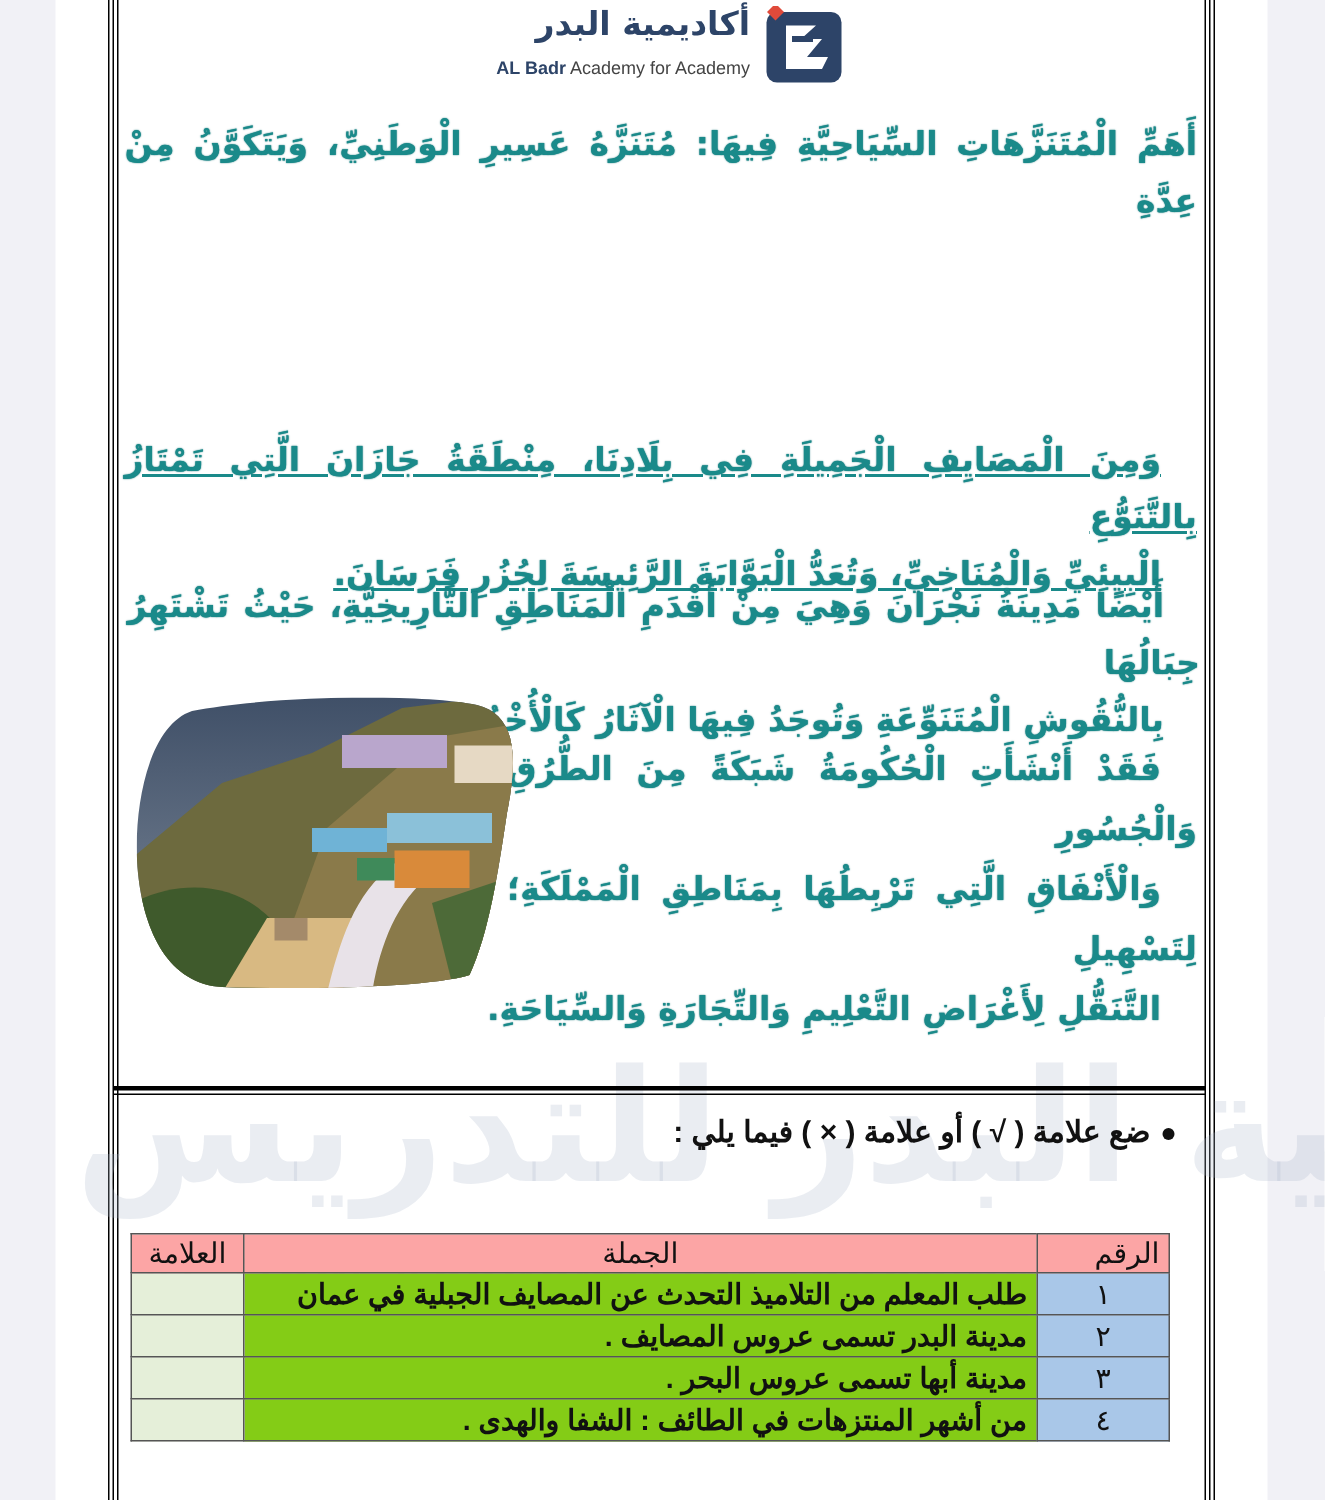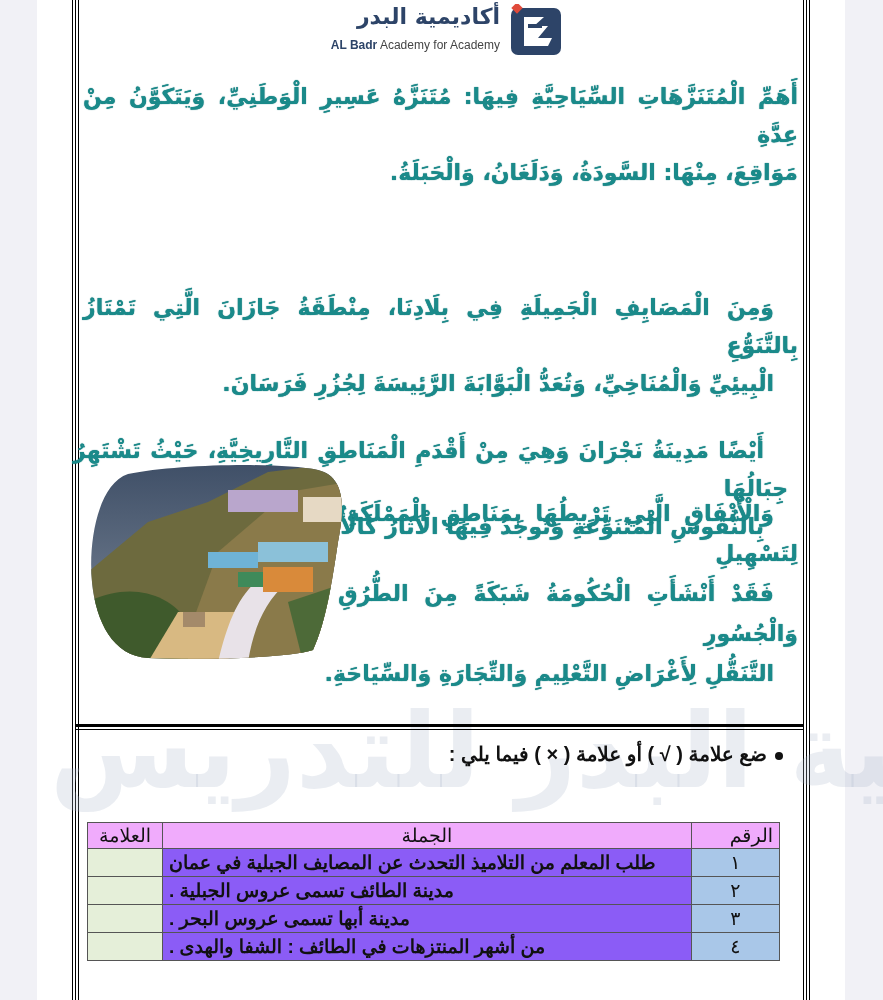--- a/index.html
+++ b/index.html
@@ -25,42 +25,42 @@
   .logo-ar { position: absolute; right: 68px; top: 2px; font-size: 22px; font-weight: bold; color: #2d4468; direction: rtl; white-space: nowrap; }
   .logo-en { position: absolute; right: 68px; top: 36px; font-size: 12px; color: #444; white-space: nowrap; font-family: "Liberation Sans", sans-serif; }
   .logo-en b { color: #2d4468; margin-top: 27px; }
   .logo-mark { position: absolute; right: 6px; top: 2px; width: 52px; height: 52px; }
 
   
   .para { position: absolute; direction: rtl; text-align: justify; color: #1a8a8a;
           font-family: "DejaVu Sans", sans-serif; font-weight: bold; font-size: 22px; line-height: 38px;
           text-shadow: 0 0 1px #0d6f71; }
   .p1 { right: 85px; top: 78px; width: 715px; text-align-last: right; }
-  .p2 { right: 85px; top: 289px; width: 715px; text-indent: 24px; }
-  .p3 { right: 95px; top: 386px; width: 715px; text-indent: 24px; margin-top: 46px; }
+  .p2 { right: 85px; top: 289px; width: 715px; text-indent: 24px; text-decoration: underline; }
+  .p3 { right: 83px; top: 386px; width: 715px; text-indent: 24px; }
   .p4 { right: 85px; top: 494px; width: 460px; text-indent: 24px; line-height: 40px; }
   .line { display: block; white-space: nowrap; }
   .justify-line { display: block; text-align-last: justify; }
 
   .photo { position: absolute; left: 88px; top: 462px; width: 260px; height: 200px; }
 
   .divider { position: absolute; left: 76px; width: 728px; height: 0; top: 724px; border-top: 3px solid #000; }
   .divider2 { position: absolute; left: 76px; width: 728px; height: 0; top: 729px; border-top: 1px solid #000; }
 
   .watermark-ar { position: absolute; left: 50px; top: 690px; font-size: 104px; font-weight: bold; color: rgba(170,185,205,0.25); direction: rtl; white-space: nowrap; letter-spacing: 2px; }
   .watermark-en { position: absolute; left: 90px; top: 830px; font-size: 44px; color: rgba(170,170,170,0.22); white-space: nowrap; font-family: "Liberation Sans", sans-serif; }
 
   .instruction { position: absolute; right: 100px; top: 742px; direction: rtl; font-family: "Liberation Sans", sans-serif; font-weight: bold; font-size: 20px; color: #111; white-space: nowrap; }
   .bullet { display: inline-block; width: 8px; height: 8px; background: #111; border-radius: 50%; margin-left: 8px; vertical-align: middle; }
 
   table.tf { position: absolute; left: 87px; top: 822px; width: 693px; border-collapse: collapse; direction: rtl; font-family: "Liberation Sans", sans-serif; font-weight: bold; color: #111; }
   table.tf th, table.tf td { border: 1px solid #555; padding: 0 6px; height: 27px; font-size: 19px; }
-  table.tf th { background: #f0abfc; font-weight: normal; font-size: 19px; height: 25px; }
+  table.tf th { background: #fca5a5; font-weight: normal; font-size: 19px; height: 25px; }
   table.tf td.num { background: #a9c7e8; text-align: center; width: 38px; font-weight: normal; }
-  table.tf td.sentence { background: #8b5cf6; text-align: left; }
+  table.tf td.sentence { background: #84cc16; text-align: right; }
   table.tf td.mark { background: #e5efd9; width: 62px; }
   table.tf th.h-num { width: 38px; padding-left: 38px; }
   table.tf th.h-mark { width: 62px; }
 </style>
 </head>
 <body>
 
 <div class="page">
   <div class="frame" style="left:35px; width:738px;"></div>
 </div>
@@ -74,36 +74,35 @@
   <svg class="logo-mark" viewBox="0 0 52 52">
     <rect x="1" y="4" width="50" height="47" rx="7" fill="#2d4468"></rect>
     <path d="M14 13 H34 L24 22 H38 L28 34 H42 L38 42 H14 Z" fill="#ffffff"></path>
     <rect x="18" y="20" width="14" height="4" fill="#2d4468"></rect>
     <rect x="3" y="0" width="8" height="8" fill="#e04a3a" transform="rotate(45 7 4)"></rect>
   </svg>
 </div>
 
 <div class="para p1">
   <span class="justify-line">أَهَمِّ الْمُتَنَزَّهَاتِ السِّيَاحِيَّةِ فِيهَا: مُتَنَزَّهُ عَسِيرِ الْوَطَنِيِّ، وَيَتَكَوَّنُ مِنْ عِدَّةِ</span>
-  <span class="line">مَوَاقِعَ، مِنْهَا: السَّودَةُ، وَدَلَغَانُ، وَالْحَبَلَةُ.</span>
 </div>
 
 <div class="para p2">
   <span class="justify-line">وَمِنَ الْمَصَايِفِ الْجَمِيلَةِ فِي بِلَادِنَا، مِنْطَقَةُ جَازَانَ الَّتِي تَمْتَازُ بِالتَّنَوُّعِ</span>
   <span class="line">الْبِيئِيِّ وَالْمُنَاخِيِّ، وَتُعَدُّ الْبَوَّابَةَ الرَّئِيسَةَ لِجُزُرِ فَرَسَانَ.</span>
 </div>
 
 <div class="para p3">
   <span class="justify-line">أَيْضًا مَدِينَةُ نَجْرَانَ وَهِيَ مِنْ أَقْدَمِ الْمَنَاطِقِ التَّارِيخِيَّةِ، حَيْثُ تَشْتَهِرُ جِبَالُهَا</span>
   <span class="line">بِالنُّقُوشِ الْمُتَنَوِّعَةِ وَتُوجَدُ فِيهَا الْآثَارُ كَالْأُخْدُودِ.</span>
 </div>
 
 <div class="para p4">
+  <span class="justify-line">فَقَدْ أَنْشَأَتِ الْحُكُومَةُ شَبَكَةً مِنَ الطُّرُقِ وَالْجُسُورِ</span>
   <span class="justify-line">وَالْأَنْفَاقِ الَّتِي تَرْبِطُهَا بِمَنَاطِقِ الْمَمْلَكَةِ؛ لِتَسْهِيلِ</span>
-  <span class="justify-line">فَقَدْ أَنْشَأَتِ الْحُكُومَةُ شَبَكَةً مِنَ الطُّرُقِ وَالْجُسُورِ</span>
   <span class="line">التَّنَقُّلِ لِأَغْرَاضِ التَّعْلِيمِ وَالتِّجَارَةِ وَالسِّيَاحَةِ.</span>
 </div>
 
 <svg class="photo" viewBox="0 0 260 200">
   <defs>
     <clipPath id="blob">
       <path d="M40 12 C90 2 190 0 230 8 C255 14 258 40 250 80 C244 120 238 160 225 188 C200 196 120 198 60 196 C25 194 8 160 4 120 C0 80 10 22 40 12 Z"></path>
     </clipPath>
     <linearGradient id="sky" x1="0" y1="0" x2="0" y2="1">
       <stop offset="0" stop-color="#3f4f67"></stop>
@@ -144,21 +143,21 @@
     </tr>
   </thead>
   <tbody>
     <tr>
       <td class="num">١</td>
       <td class="sentence">طلب المعلم من التلاميذ التحدث عن المصايف الجبلية في عمان</td>
       <td class="mark"></td>
     </tr>
     <tr>
       <td class="num">٢</td>
-      <td class="sentence">مدينة الطائف تسمى عروس الجبلية .</td>
+      <td class="sentence">مدينة البدر تسمى عروس المصايف .</td>
       <td class="mark"></td>
     </tr>
     <tr>
       <td class="num">٣</td>
       <td class="sentence">مدينة أبها تسمى عروس البحر .</td>
       <td class="mark"></td>
     </tr>
     <tr>
       <td class="num">٤</td>
       <td class="sentence">من أشهر المنتزهات في الطائف : الشفا والهدى .</td>

